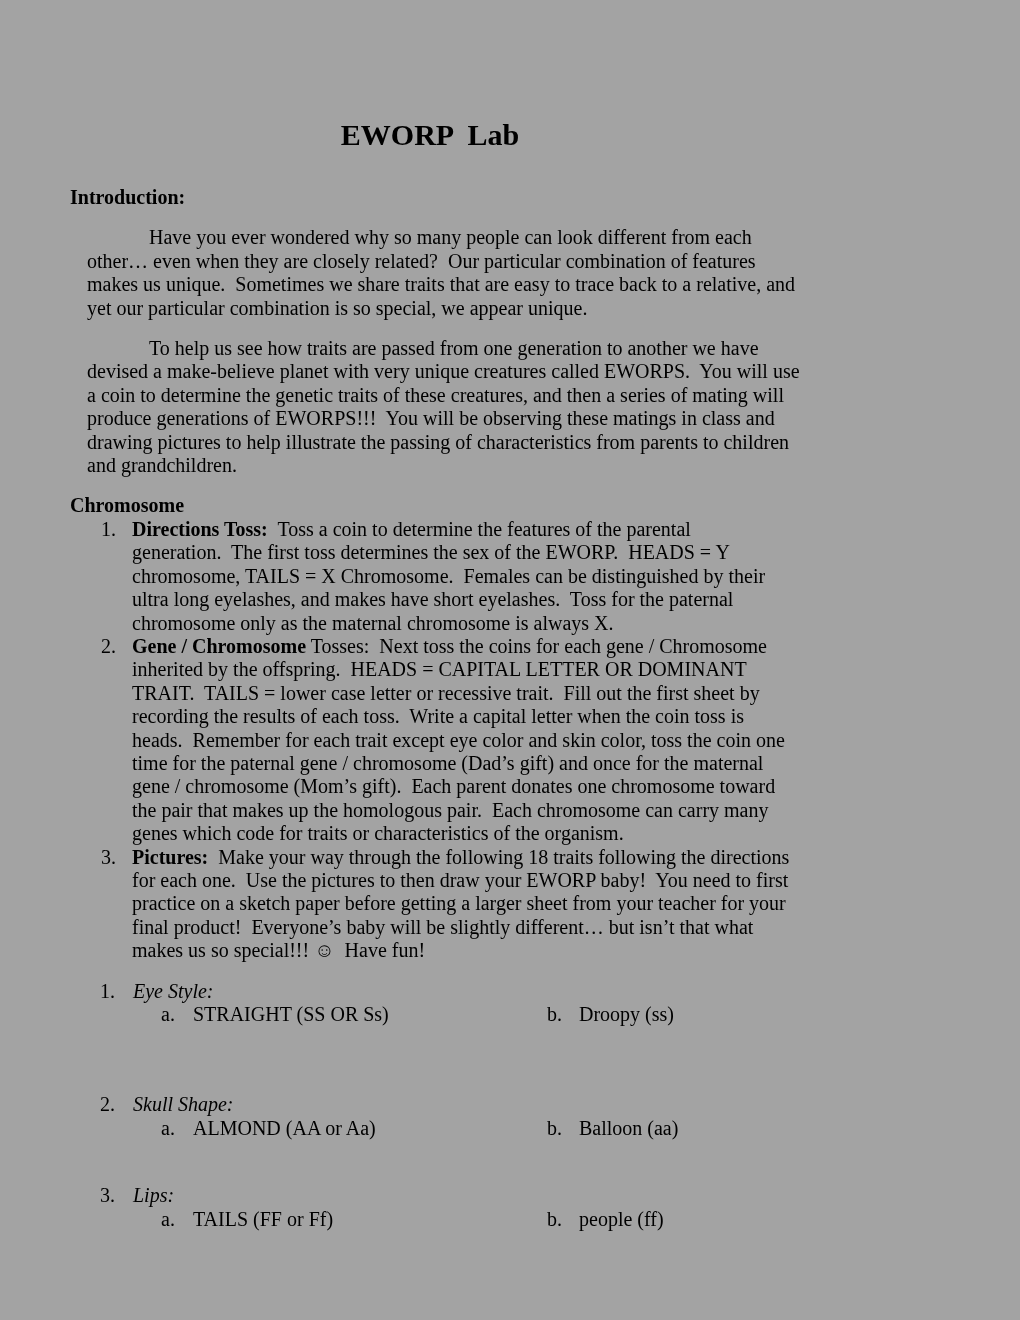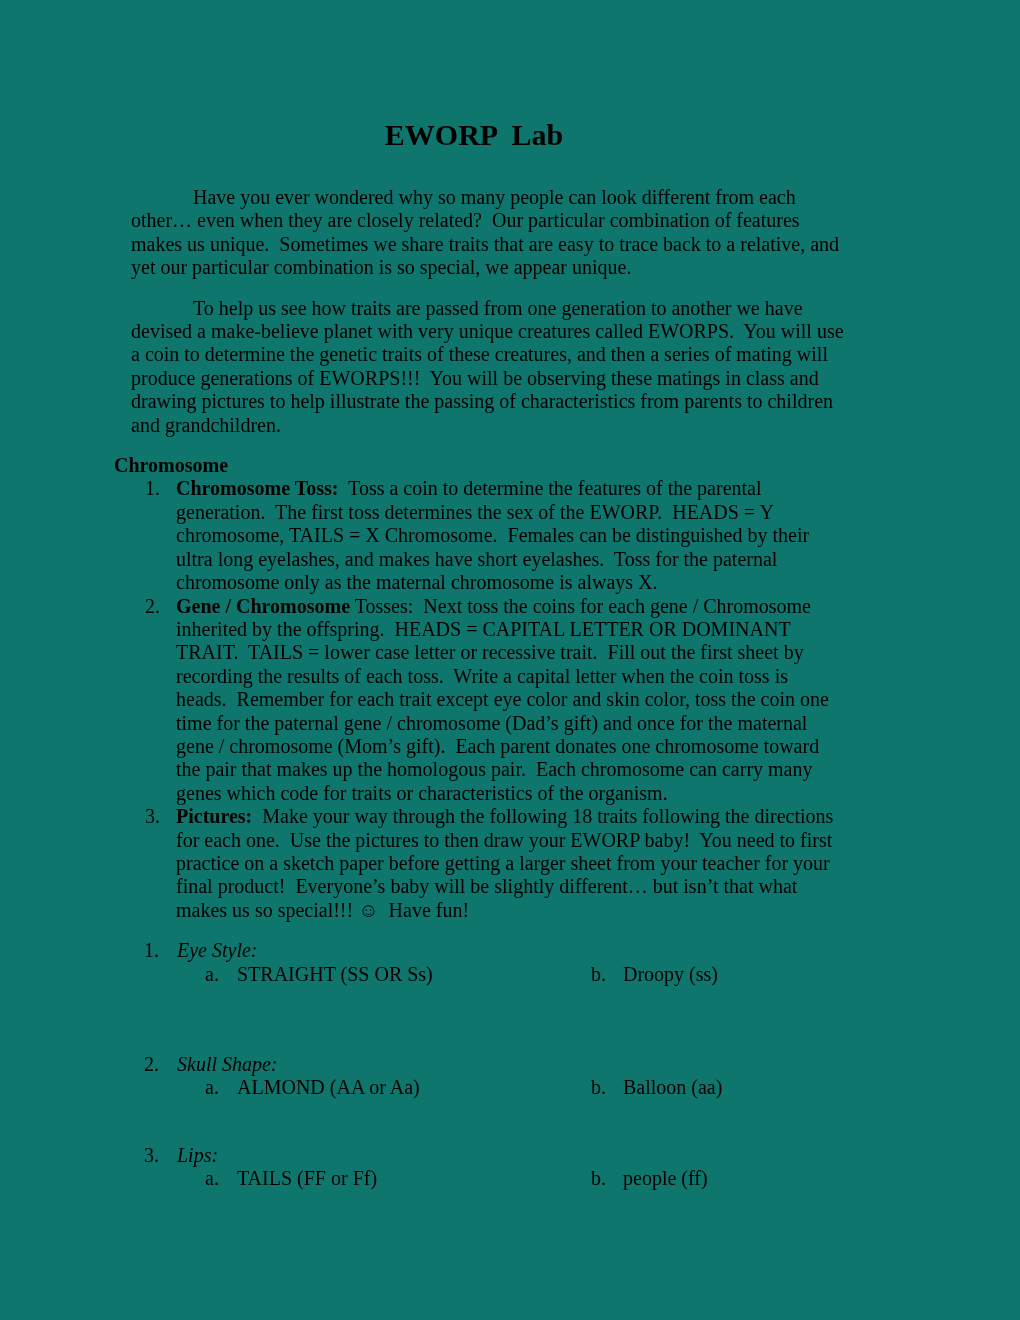--- a/index.html
+++ b/index.html
@@ -5,22 +5,22 @@
   html, body {
     margin: 0;
     padding: 0;
     background: #ffffff;
   }
   .page {
     position: relative;
     width: 1020px;
     height: 1320px;
     box-sizing: border-box;
-    padding: 118px 120px 0 114px;
-    background: #0f766e;
+    padding: 118px 120px 0 70px;
+    background: #a3a3a3;
     color: #000000;
     font-family: "Liberation Serif", "DejaVu Serif", serif;
     font-size: 20px;
     line-height: 23.4px;
     overflow: hidden;
   }
   .title {
     width: 720px;
     margin: 0 0 34px 0;
     font-size: 30px;
@@ -105,39 +105,40 @@
     margin-bottom: 44px;
   }
 </style>
 </head>
 <body>
 
 <div class="page">
 
   <h1 class="title">EWORP  Lab</h1>
 
+  <div class="section-heading">Introduction:</div>
 
   <p class="para first-line-indent">Have you ever wondered why so many people can look different from each
 other… even when they are closely related?  Our particular combination of features
 makes us unique.  Sometimes we share traits that are easy to trace back to a relative, and
 yet our particular combination is so special, we appear unique.</p>
 
   <p class="para first-line-indent">To help us see how traits are passed from one generation to another we have
 devised a make-believe planet with very unique creatures called EWORPS.  You will use
 a coin to determine the genetic traits of these creatures, and then a series of mating will
 produce generations of EWORPS!!!  You will be observing these matings in class and
 drawing pictures to help illustrate the passing of characteristics from parents to children
 and grandchildren.</p>
 
   <div class="section-heading directions-heading">Chromosome</div>
 
   <ol class="dir-list">
     <li class="dir-item">
       <span class="num">1.</span>
-      <div class="li-body"><b>Chromosome Toss:</b><span>  Toss a coin to determine the features of the parental
+      <div class="li-body"><b>Directions Toss:</b><span>  Toss a coin to determine the features of the parental
 generation.  The first toss determines the sex of the EWORP.  HEADS = Y
 chromosome, TAILS = X Chromosome.  Females can be distinguished by their
 ultra long eyelashes, and makes have short eyelashes.  Toss for the paternal
 chromosome only as the maternal chromosome is always X.</span></div>
     </li>
     <li class="dir-item">
       <span class="num">2.</span>
       <div class="li-body"><b>Gene / Chromosome</b><span> Tosses:  Next toss the coins for each gene / Chromosome
 inherited by the offspring.  HEADS = CAPITAL LETTER OR DOMINANT
 TRAIT.  TAILS = lower case letter or recessive trait.  Fill out the first sheet by

